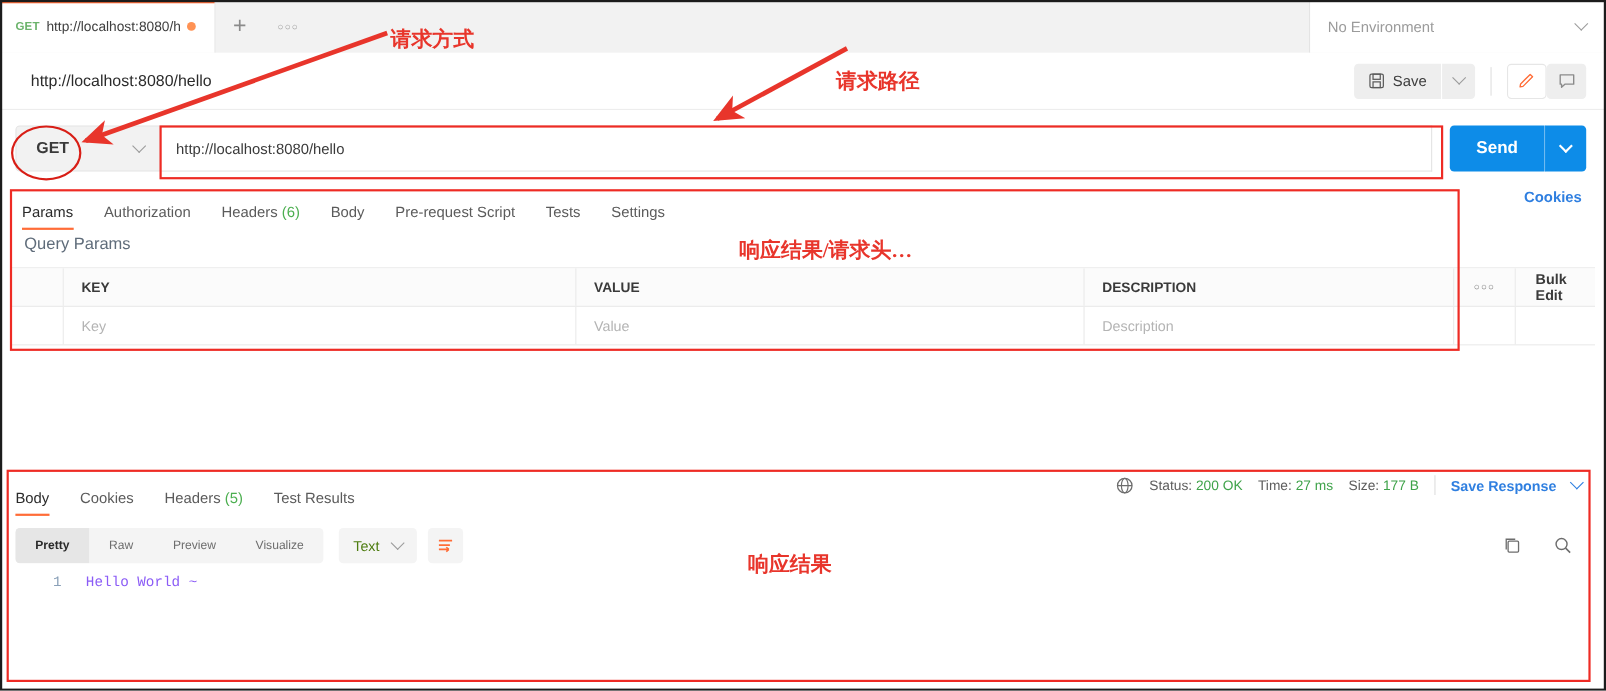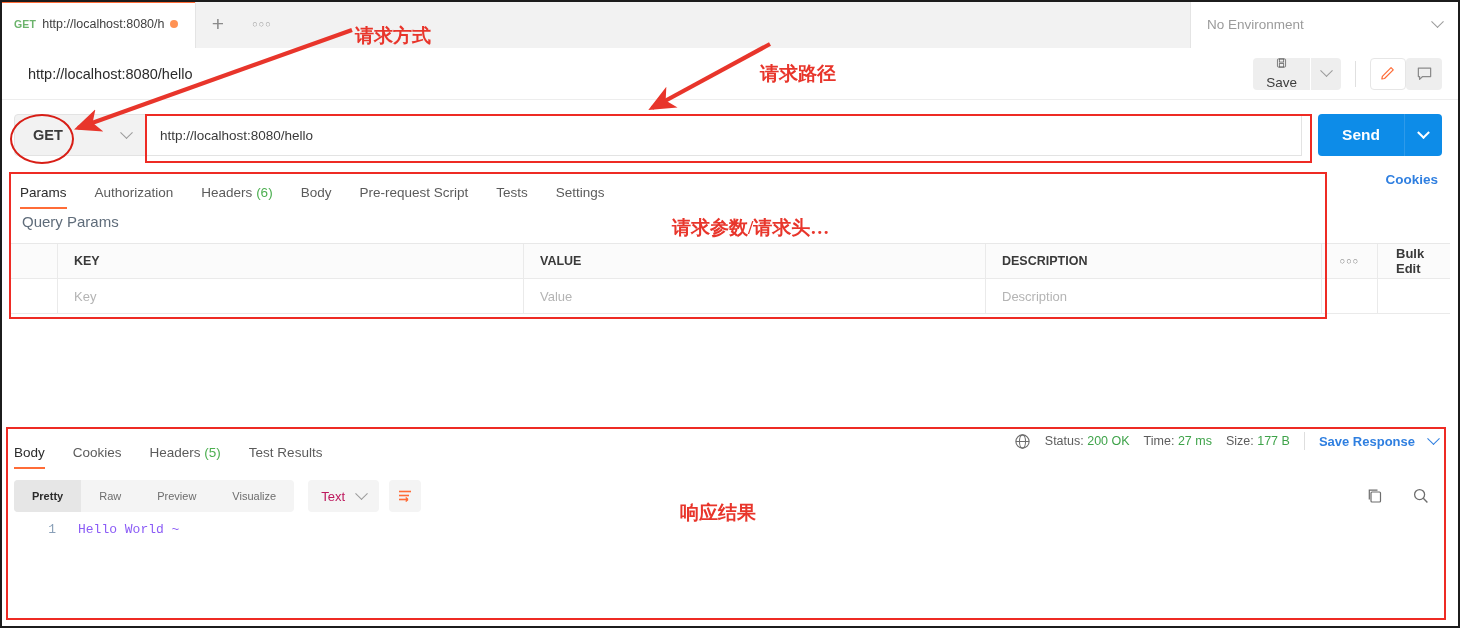--- a/index.html
+++ b/index.html
@@ -61,21 +61,21 @@
   .namerow {
     position: absolute; left: 0; top: 48px; width: 1460px; height: 52px;
     background: #fff; display: flex; align-items: center;
     border-bottom: 1px solid #ededed;
   }
   .req-name { margin-left: 28px; font-size: 14.5px; color:#2b2b2b; }
   .namerow-right { margin-left:auto; display:flex; align-items:center; gap:0; padding-right: 18px; }
   .save-btn {
     display:flex; align-items:center; gap:7px;
     height: 32px; padding: 0 13px; background:#eeeeee; border-radius: 4px 0 0 4px;
-    font-size: 13.5px; color:#3d3d3d;flex-direction:column;
+    font-size: 13.5px; color:#3d3d3d;
   }
   .save-caret {
     height:32px; width:30px; background:#eeeeee; border-radius:0 4px 4px 0;
     display:flex; align-items:center; justify-content:center; margin-left:1px;
   }
   .vdiv { width:1px; height:26px; background:#e0e0e0; margin: 0 14px; }
   .icon-btn {
     width:36px; height:32px; border-radius:4px; display:flex; align-items:center; justify-content:center;
   }
   .icon-btn.sel { background:#fff; border:1px solid #e6e6e6; }
@@ -167,21 +167,21 @@
 
   .viewbar {
     position:absolute; left:14px; top:478px; width:1432px; height:36px;
     display:flex; align-items:center;
   }
   .seg { display:flex; background:#f4f4f4; border-radius:4px; overflow:hidden; height:32px; }
   .seg-item { padding: 15px 18px; display:flex; align-items:center; font-size:11px; color:#6d6d6d; }
   .seg-item.on { background:#e6e6e6; color:#2b2b2b; font-weight:600; }
   .textsel {
     margin-left: 14px; height:32px; background:#f4f4f4; border-radius:4px;
-    display:flex; align-items:center; gap:12px; padding: 0 13px; font-size:13px; color:#be185d;
+    display:flex; align-items:center; gap:12px; padding: 0 13px; font-size:13px; color:#4d7c0f;
   }
   .wrapbtn {
     margin-left: 10px; width:32px; height:32px; background:#f4f4f4; border-radius:4px;
     display:flex; align-items:center; justify-content:center;
   }
   .view-right { margin-left:auto; display:flex; align-items:center; gap:28px; padding-right: 16px; }
 
   .bodyview { position:absolute; left:14px; top:522px; width:1432px; height:90px; }
   .codeline { display:flex; font-family:"Liberation Mono", monospace; font-size:13px; }
   .lineno { width: 42px; text-align:right; color:#8aa0b8; }
@@ -395,17 +395,17 @@
       <marker id="ah" markerWidth="7" markerHeight="7" refX="5.4" refY="3.4" orient="auto">
         <path d="M0,0.6 L6.4,3.4 L0,6.2 L1.7,3.4 Z" fill="#e8352b"></path>
       </marker>
     </defs>
     <line x1="352" y1="30" x2="78" y2="128" stroke="#e8352b" stroke-width="4.2" marker-end="url(#ah)"></line>
     <line x1="770" y1="44" x2="652" y2="108" stroke="#e8352b" stroke-width="4.2" marker-end="url(#ah)"></line>
   </svg>
 
   <div class="annot" style="left:355px; top:23px;">请求方式</div>
   <div class="annot" style="left:760px; top:17px;margin-top:44px;">请求路径</div>
-  <div class="annot" style="left:672px; top:215px;">请求参数/请求头…</div>
+  <div class="annot" style="left:672px; top:215px;">响应结果/请求头…</div>
   <div class="annot" style="left:680px; top:500px;">响应结果</div>
 
   <div class="outer-frame"></div>
 </div>
 
 </body></html>

